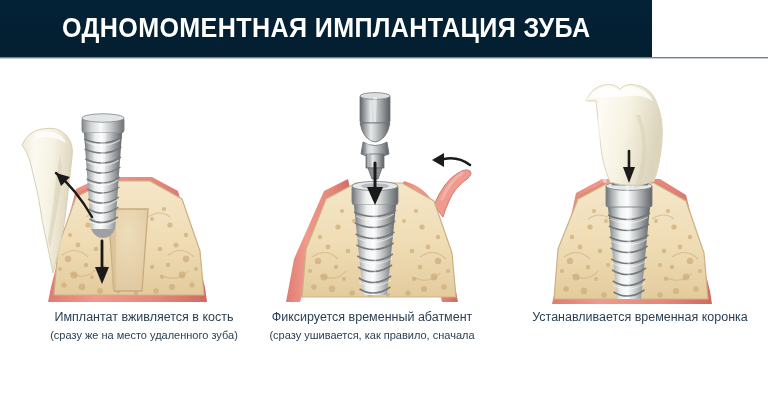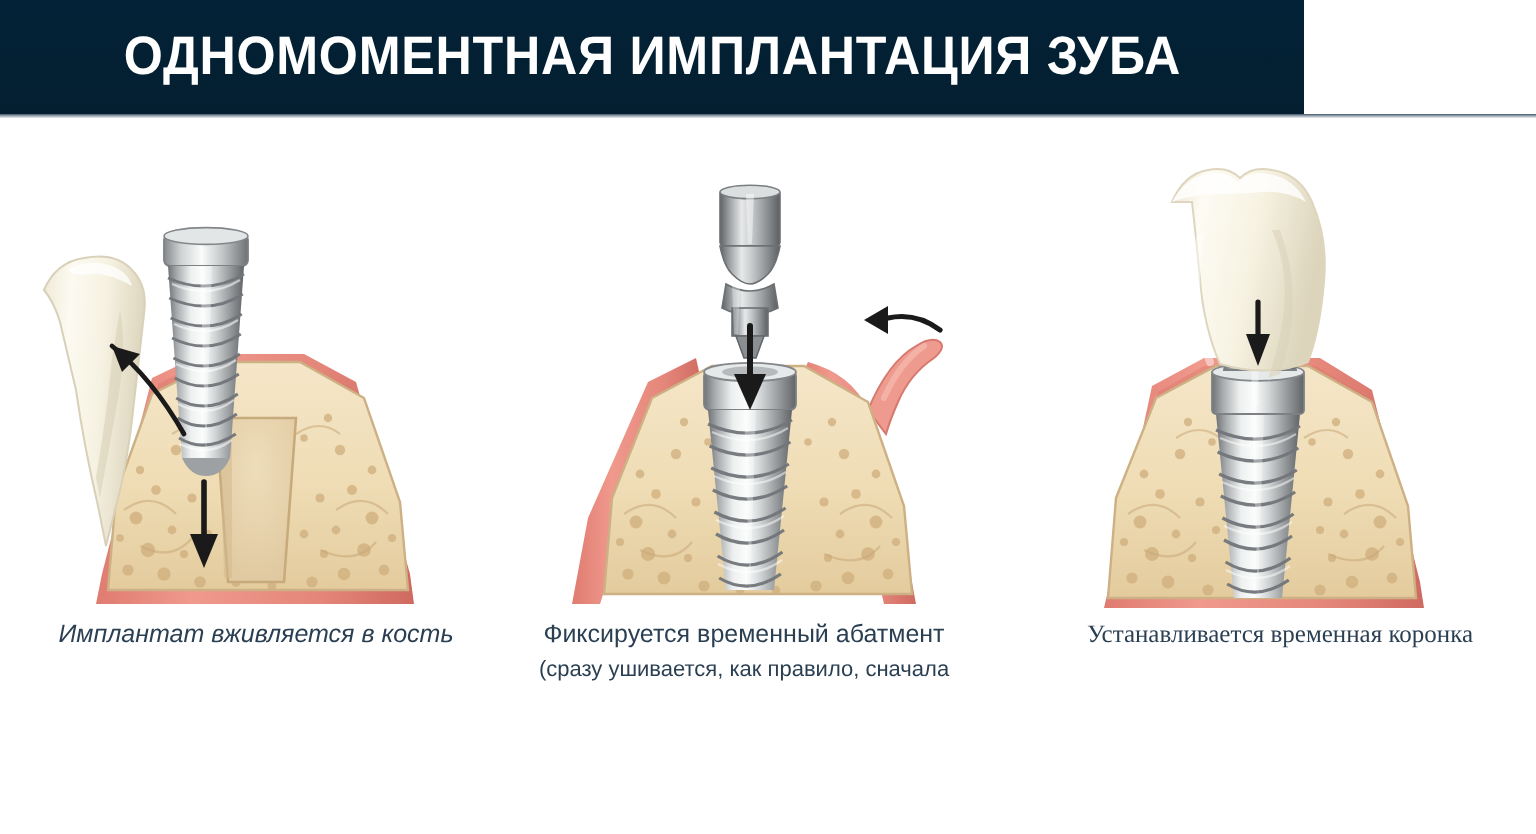--- a/index.html
+++ b/index.html
@@ -71,23 +71,23 @@
     width: 768px;
     height: 70px;
   }
   .caption-col {
     position: absolute;
     top: 0;
     width: 256px;
     text-align: center;
     color: #2b3f53;
   }
-  .cap-1 { left: 0; font-style: italic; }
+  .cap-1 { left: 16px; }
   .cap-2 { left: 244px; }
-  .cap-3 { left: 512px; font-family: Liberation Serif, serif; }
+  .cap-3 { left: 512px; }
 
   .cap-main {
     font-size: 12.5px;
     line-height: 17px;
     color: #2b3f53;
     white-space: nowrap;
   }
   .cap-sub {
     font-size: 11px;
     line-height: 14.5px;
@@ -528,20 +528,23 @@
         <path d="M111,108 L123,108 L117,124 Z" fill="#1a1a1a"></path>
       </g>
     </svg>
   </div>
 </div>
 
 <div class="captions">
 
   <div class="caption-col cap-1">
     <div class="cap-main">Имплантат вживляется в кость</div>
+    <div class="cap-sub">
+      <div>(сразу же на место удаленного зуба)</div>
+    </div>
   </div>
 
   <div class="caption-col cap-2">
     <div class="cap-main">Фиксируется временный абатмент</div>
     <div class="cap-sub">
       <div>(сразу ушивается, как правило, сначала</div>
     </div>
   </div>
 
   <div class="caption-col cap-3">

